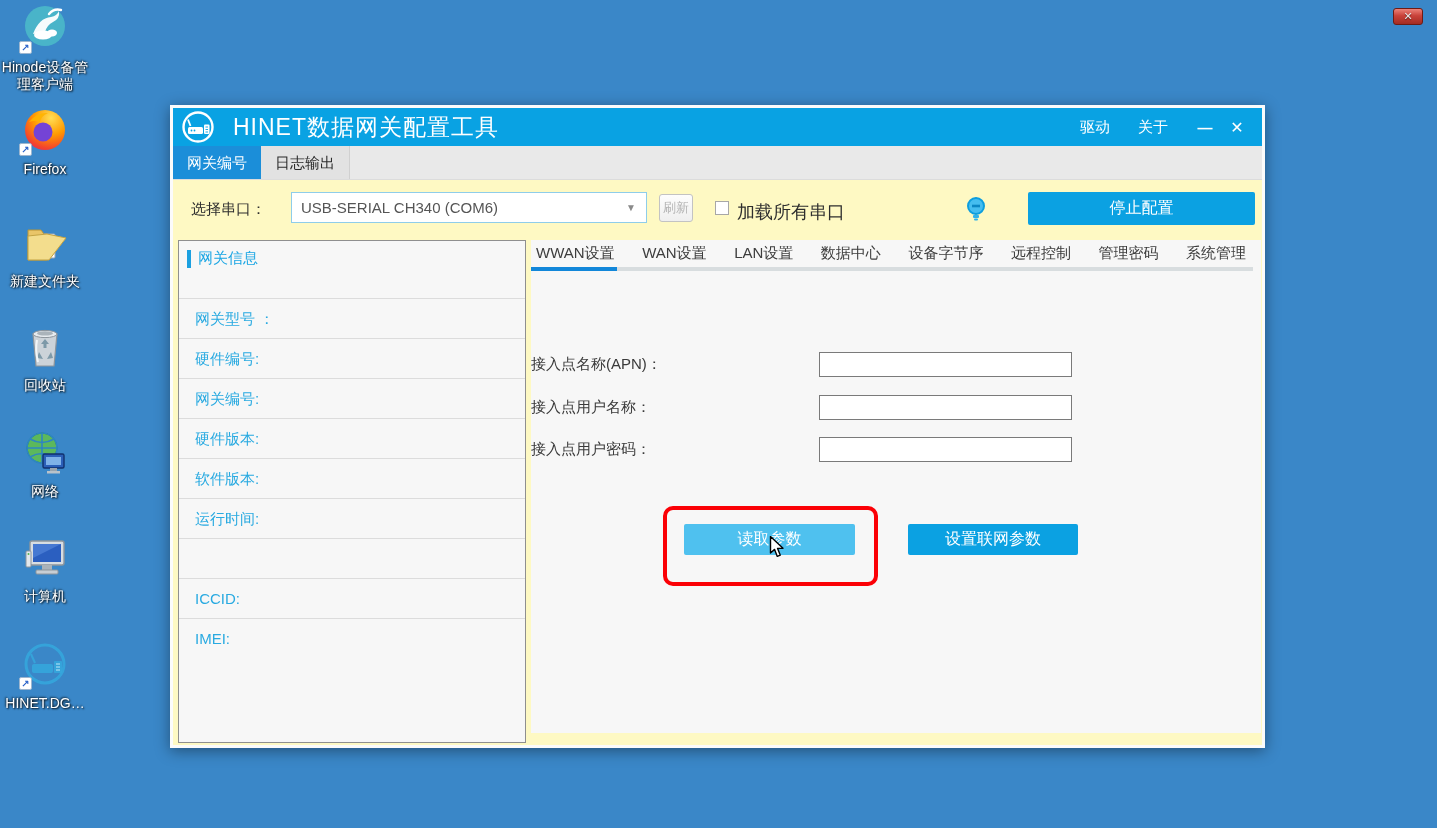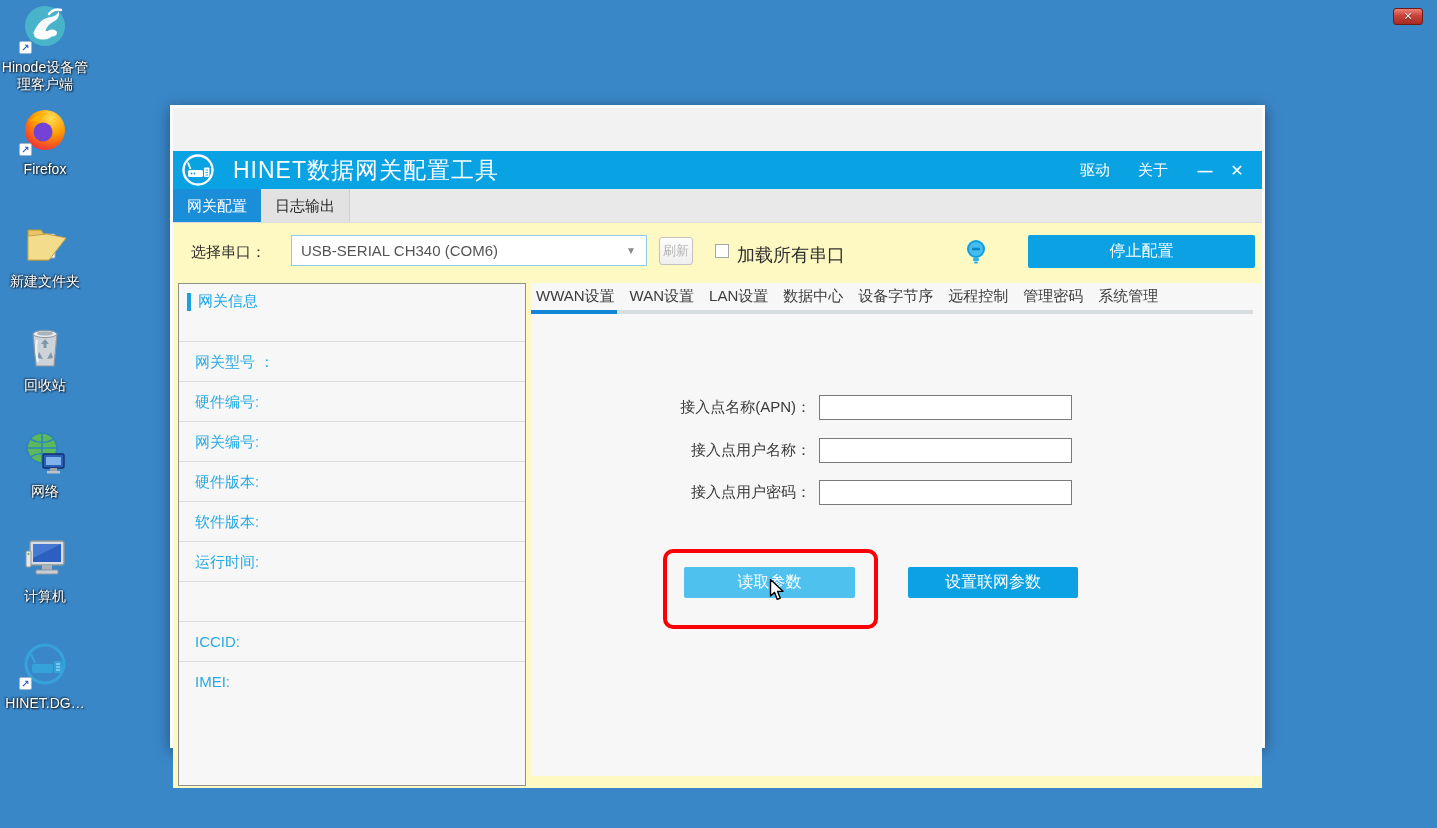--- a/index.html
+++ b/index.html
@@ -19,21 +19,21 @@
   .di-arrow { position:absolute; left:-2px; bottom:-2px; width:13px; height:13px; background:#fff;
     border:1px solid #9db6cf; border-radius:2px; font-size:10px; line-height:11px; color:#2a62c9;
     font-weight:bold; text-align:center; }
   .di-label { margin-top:3px; color:#fff; font-size:14px; line-height:17px;
     text-shadow:1px 1px 2px #000, -1px -1px 2px rgba(0,0,0,.65); word-break:break-all; }
 
   
   .app-window { position:absolute; left:170px; top:105px; width:1095px; height:643px;
     background:#f2f2f2; border:3px solid #fbfbfb; box-shadow:0 3px 14px rgba(0,0,0,.4); }
 
-  .titlebar { position:relative; height:38px; background:#09a2e3; display:flex; align-items:center;margin-top:43px; }
+  .titlebar { position:relative; height:38px; background:#09a2e3; display:flex; align-items:center; }
   .logo { margin-left:8px; width:34px; height:34px; flex:0 0 auto; }
   .win-title { margin-left:18px; color:#fff; font-size:23px; letter-spacing:1px; }
   .titlebar-right { position:absolute; right:8px; top:0; height:38px; display:flex; align-items:center; }
   .tb-menu { color:#fff; font-size:15px; font-weight:normal; margin:0 14px; cursor:pointer; }
   .tb-min { width:30px; text-align:center; color:#fff; font-size:15px; font-weight:bold; cursor:pointer; margin-left:8px; }
   .tb-close { width:34px; text-align:center; color:#fff; font-size:16px; cursor:pointer; }
 
   .main-tabs { height:34px; background:#e9e9e9; display:flex; border-bottom:1px solid #dcdcdc; }
   .main-tab { padding:0 14px; font-size:15px; line-height:33px; color:#2b2b2b; background:#e2e2e2;
     border-right:1px solid #d0d0d0; cursor:pointer; }
@@ -60,27 +60,27 @@
   .left-panel { position:absolute; left:5px; top:60px; width:348px; height:503px; background:#f7f7f7;
     border:1px solid #8f8f8f; }
   .gi-header { height:57px; padding:8px 0 0 8px; }
   .gi-header-inner { display:flex; align-items:center; }
   .gi-bar { width:4px; height:18px; background:#1ba0e0; margin-right:7px; }
   .gi-title { color:#1ba6e4; font-size:15px; }
   .gi-row { height:40px; line-height:40px; padding-left:16px; border-top:1px solid #dcdcdc;
     color:#29aae1; font-size:15px; }
 
   .right-panel { position:absolute; left:358px; top:60px; width:730px; height:493px; background:#f7f7f7; }
-  .sub-tabs { position:relative; height:31px; padding-left:5px; display:flex; }
+  .sub-tabs { position:relative; height:31px; padding-left:5px; display:flex;justify-content:space-between; }
   .sub-tab { font-size:15px; color:#3d3d3d; margin-right:15px; line-height:26px; white-space:nowrap; cursor:pointer; }
   .sub-underline { position:absolute; left:0; top:27px; width:722px; height:4px; background:#d8dddf; }
   .sub-underline-active { position:absolute; left:0; top:0; width:86px; height:4px; background:#1287d9; }
 
   .form-row { position:absolute; display:flex; align-items:center; }
-  .form-label { width:288px; text-align:right; font-size:15px; color:#3a3a3a; padding-right:8px; }
+  .form-label { width:288px; text-align:left; font-size:15px; color:#3a3a3a; padding-right:8px; }
   .form-input { width:253px; height:25px; border:1px solid #7a7a7a; background:#fff; font-size:14px; padding:0 4px; }
   .row1 { top:112px; } .row2 { top:155px; } .row3 { top:197px; }
 
   .read-btn { position:absolute; left:153px; top:284px; width:171px; height:31px; background:#4fc1ef; border:none;
     color:#fff; font-size:16px; border-radius:2px; cursor:pointer; }
   .set-btn { position:absolute; left:377px; top:284px; width:170px; height:31px; background:#0ba1e2; border:none;
     color:#fff; font-size:16px; border-radius:2px; cursor:pointer; }
 
   .red-annotation { position:absolute; left:132px; top:266px; width:215px; height:80px;
     border:4px solid #fb0006; border-radius:10px; pointer-events:none; }
@@ -215,21 +215,21 @@
       <span class="win-title">HINET数据网关配置工具</span>
       <div class="titlebar-right">
         <span class="tb-menu">驱动</span>
         <span class="tb-menu">关于</span>
         <span class="tb-min">—</span>
         <span class="tb-close">✕</span>
       </div>
     </div>
 
     <div class="main-tabs">
-      <div class="main-tab active">网关配置</div>
+      <div class="main-tab active">网关编号</div>
       <div class="main-tab">日志输出</div>
     </div>
 
     <div class="content">
 
       <div class="serial-row">
         <span class="serial-label">选择串口：</span>
         <div class="port-select">
           <span class="port-val">USB-SERIAL CH340 (COM6)</span>
           <span class="sel-arrow">▼</span>

